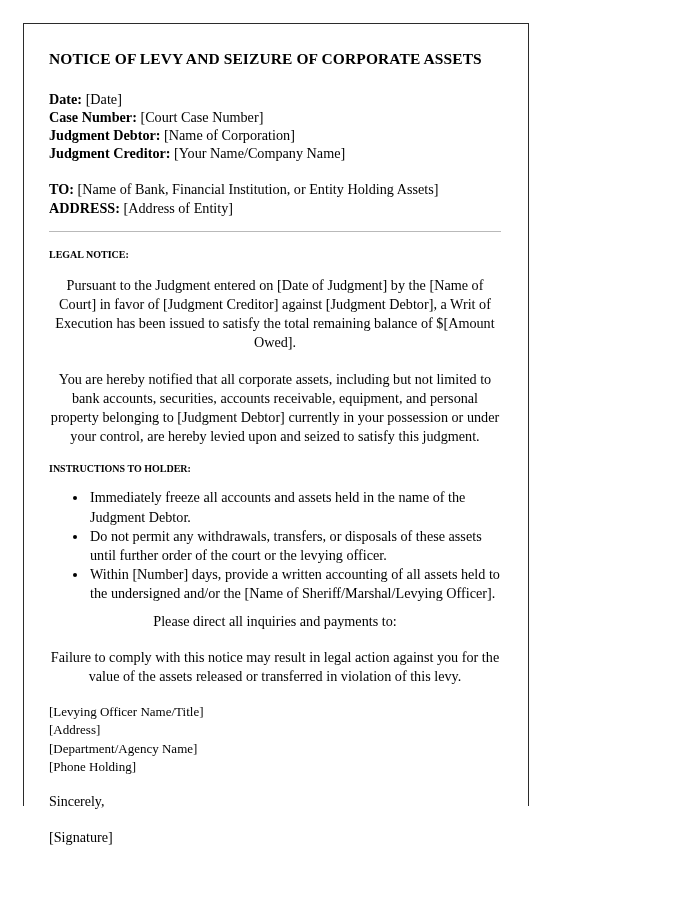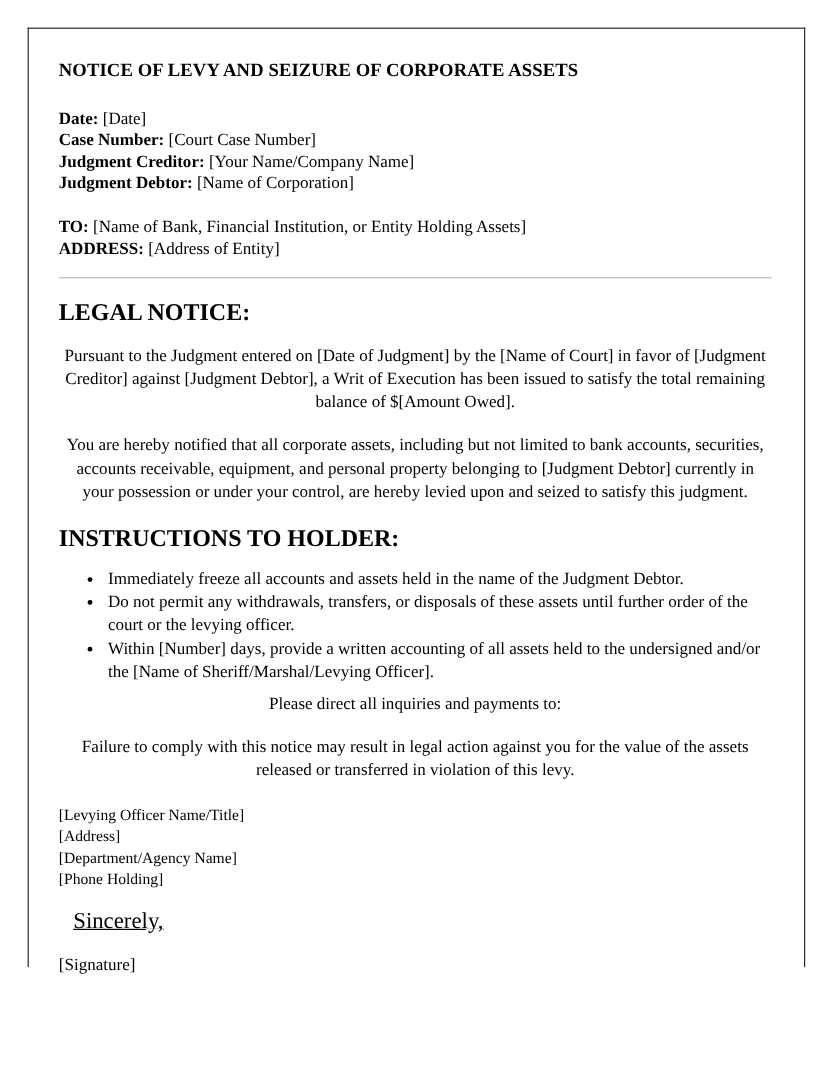--- a/index.html
+++ b/index.html
@@ -12,21 +12,21 @@
     height: 900px;
     overflow: hidden;
     font-family: "Liberation Serif", "DejaVu Serif", serif;
     color: #000000;
   }
 
   #page {
     position: absolute;
     left: 23px;
     top: 23px;
-    width: 648px;      
+    width: 506px;      
     height: 783px;     
     box-sizing: border-box;
     border-left: 1.5px solid #2b2b2b;
     border-right: 1.5px solid #2b2b2b;
     border-top: 1.5px solid #2b2b2b;
     border-bottom: none;
     background: #ffffff;
   }
 
   .doc-inner {
@@ -58,21 +58,21 @@
   }
 
   .divider {
     border: 0;
     border-top: 1px solid #b9b9b9;
     margin: 0 0 17px 0;
     height: 0;
   }
 
   .section-head {
-    font-size: 20px;
+    font-size: 10px;
     font-weight: bold;
     margin: 0 0 15px 0;
     line-height: 1.2;
   }
 
   .section-head.tight {
     margin: 0 0 13px 0;
   }
 
   p.para {
@@ -96,24 +96,23 @@
 
   .contact-block {
     margin: 0 0 17px 0;
   }
   .contact-line {
     font-size: 13px;
     line-height: 18.2px;
   }
 
   .closing-line {
-    font-size: 19px;
+    font-size: 14px;
     line-height: 18.2px;
-    margin: 0 0 17px 12px;
-    text-decoration: underline;
+    margin: 0 0 17px 0;
   }
   .signature-line {
     font-size: 14.2px;
     line-height: 18.2px;
     margin: 0;
   }
 </style>
 </head>
 <body>
 
@@ -125,26 +124,26 @@
     <div class="meta-block">
       <div class="meta-line">
         <span class="lbl">Date:</span>
         <span>[Date]</span>
       </div>
       <div class="meta-line">
         <span class="lbl">Case Number:</span>
         <span>[Court Case Number]</span>
       </div>
       <div class="meta-line">
+        <span class="lbl">Judgment Debtor:</span>
+        <span>[Name of Corporation]</span>
+      </div>
+      <div class="meta-line">
         <span class="lbl">Judgment Creditor:</span>
         <span>[Your Name/Company Name]</span>
-      </div>
-      <div class="meta-line">
-        <span class="lbl">Judgment Debtor:</span>
-        <span>[Name of Corporation]</span>
       </div>
     </div>
 
     <div class="addr-block">
       <div class="meta-line">
         <span class="lbl">TO:</span>
         <span>[Name of Bank, Financial Institution, or Entity Holding Assets]</span>
       </div>
       <div class="meta-line">
         <span class="lbl">ADDRESS:</span>

